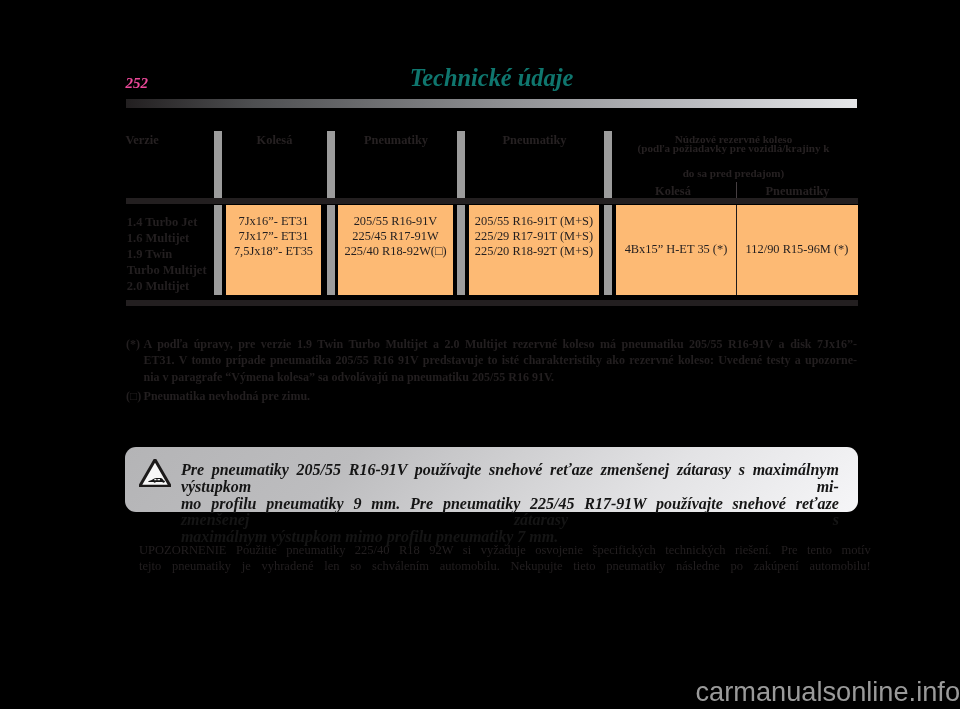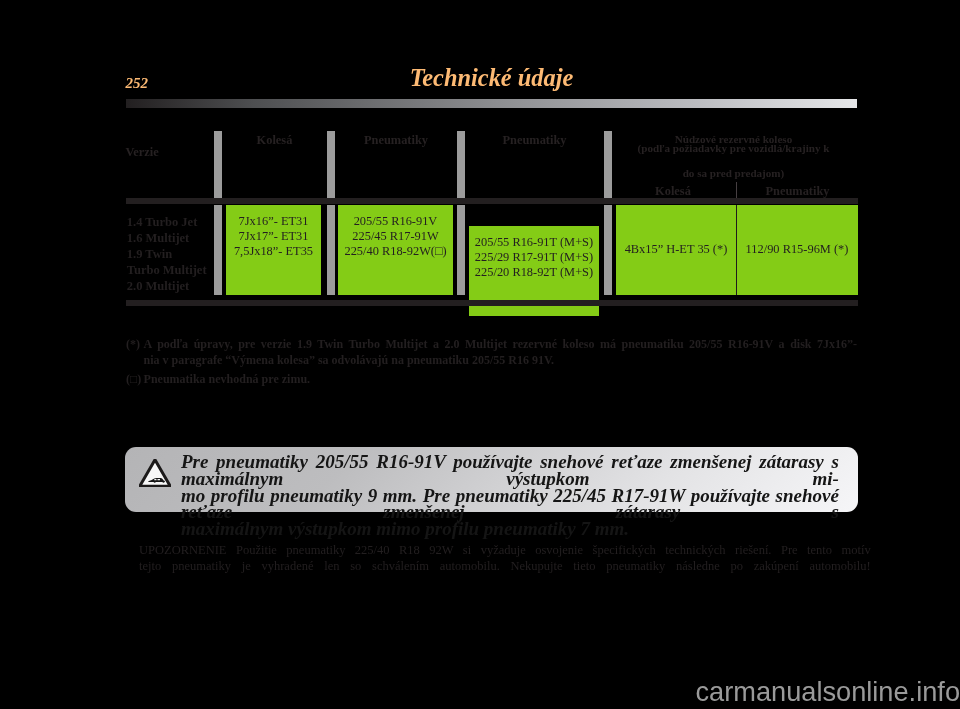--- a/index.html
+++ b/index.html
@@ -3,34 +3,34 @@
 <meta charset="utf-8">
 <title>Technicke udaje</title>
 <style>
   html,body{margin:0;padding:0;}
   body{width:960px;height:709px;background:#000;overflow:hidden;
        font-family:"Liberation Serif",serif;}
   .page{position:relative;width:960px;height:709px;background:#000;}
 
   
   .pg-num{position:absolute;left:125.5px;top:75.5px;font-size:15px;font-weight:bold;
-          font-style:italic;color:#fdba74;letter-spacing:0px;line-height:1;}
+          font-style:italic;color:#ec4899;letter-spacing:0px;line-height:1;}
   .pg-title{position:absolute;left:126px;top:65.5px;width:731px;text-align:center;
-            font-size:24.4px;font-weight:bold;font-style:italic;color:#fdba74;
+            font-size:24.4px;font-weight:bold;font-style:italic;color:#0f766e;
             line-height:1;letter-spacing:0px;}
   .grad-bar{position:absolute;left:126px;top:99px;width:731px;height:9px;
             background:linear-gradient(to right,#221f20 0%,#4e4f51 17.5%,#8c8d90 50.5%,#bdbec2 79%,#e6e7e9 100%);}
 
   
   .tbl{position:absolute;left:126px;top:124px;width:732px;height:183px;}
   .hdr-sep{position:absolute;left:0;top:74px;width:732px;height:6px;background:#231f20;}
   .foot-sep{position:absolute;left:0;top:176px;width:732px;height:6px;background:#231f20;}
 
   .divider{position:absolute;top:0;width:8px;background:#9c9c9c;}
-  .cell{position:absolute;background:#84cc16;color:#231f20;
+  .cell{position:absolute;background:#fdba74;color:#231f20;
         display:flex;align-items:flex-start;justify-content:center;text-align:center;}
   .cellinner{font-size:12.4px;line-height:15.1px;padding-top:9px;}
 
   .hcell{position:absolute;color:#262122;font-size:12.4px;font-weight:bold;
          text-align:center;line-height:12.6px;}
   .hcell.sm{font-size:11.1px;line-height:12px;white-space:nowrap;}
   .subrule{position:absolute;left:610px;top:58px;width:1px;height:16px;background:#463f42;}
   .vcell{position:absolute;left:0.8px;top:89.6px;width:95px;color:#231f20;font-size:12.5px;
          font-weight:bold;line-height:16.2px;text-align:left;white-space:nowrap;}
   .splitline{position:absolute;left:120px;top:0;width:1.4px;height:90px;background:#1f1b1c;}
@@ -41,22 +41,22 @@
   .note{position:relative;padding-left:17.6px;}
   .note .mk{position:absolute;left:0;top:0;}
   .note.n2{margin-top:2.6px;}
   .ln{white-space:nowrap;}
   .ln.j{white-space:normal;text-align:justify;text-align-last:justify;}
 
   
   .warn{position:absolute;left:125px;top:447px;width:733px;height:65px;border-radius:11px;
         background:linear-gradient(135deg,#b4b4b6 0%,#bdbdbf 30%,#e3e3e5 72%,#f6f6f8 100%);}
   .warn-tri{position:absolute;left:13.9px;top:11.6px;width:32px;height:28px;}
-  .warn-text{position:absolute;left:55.9px;top:7px;width:658px;color:#151515;
-             font-size:19px;line-height:16.75px;font-style:italic;font-weight:bold;}
+  .warn-text{position:absolute;left:55.9px;top:15px;width:658px;color:#151515;
+             font-size:16px;line-height:16.75px;font-style:italic;font-weight:bold;}
   .warn-text .ln{white-space:nowrap;}
   .warn-text .ln.j{white-space:normal;text-align:justify;text-align-last:justify;}
 
   
   .bot{position:absolute;left:139px;top:541.5px;width:731.7px;color:#231f20;
        font-size:12.5px;line-height:16.3px;font-weight:normal;}
 
   .wm{position:absolute;left:0;top:678px;width:960px;text-align:right;padding-right:0;
       box-sizing:border-box;font-family:"Liberation Sans",sans-serif;font-size:27.2px;
       line-height:1;color:#9a9a9a;letter-spacing:0px;}
@@ -70,21 +70,21 @@
   <div class="pg-title">Technické údaje</div>
   <div class="grad-bar"></div>
 
   <div class="tbl">
 
     <div class="divider dv-h" style="left:88px;top:7px;height:67px;"></div>
     <div class="divider dv-h" style="left:201px;top:7px;height:67px;"></div>
     <div class="divider dv-h" style="left:331px;top:7px;height:67px;"></div>
     <div class="divider dv-h" style="left:478px;top:7px;height:67px;"></div>
 
-    <div class="hcell" style="left:-0.5px;top:9.5px;width:88px;text-align:left;margin-top:12px;">Verzie</div>
+    <div class="hcell" style="left:-0.5px;top:9.5px;width:88px;text-align:left;">Verzie</div>
     <div class="hcell" style="left:100px;top:9.5px;width:97px;">Kolesá</div>
     <div class="hcell" style="left:212px;top:9.5px;width:116px;">Pneumatiky</div>
     <div class="hcell" style="left:343px;top:9.5px;width:131px;">Pneumatiky</div>
 
     <div class="hcell sm" style="left:483px;top:9.2px;width:249px;">Núdzové rezervné koleso</div>
     <div class="hcell sm" style="left:483px;top:18px;width:249px;">(podľa požiadavky pre vozidlá/krajiny k</div>
     <div class="hcell sm" style="left:483px;top:42.8px;width:249px;">do sa pred predajom)</div>
 
     <div class="subrule"></div>
     <div class="hcell" style="left:484px;top:60.5px;width:126px;">Kolesá</div>
@@ -114,41 +114,42 @@
     </div>
 
     <div class="cell" style="left:212px;top:81px;width:115px;height:90px;">
       <div class="cellinner">
         <span>205/55 R16-91V</span><br>
         <span>225/45 R17-91W</span><br>
         <span>225/40 R18-92W(□)</span>
       </div>
     </div>
 
-    <div class="cell" style="left:343px;top:81px;width:130px;height:90px;margin-top:21px;">
+    <div class="cell" style="left:343px;top:81px;width:130px;height:90px;">
       <div class="cellinner">
         <span>205/55 R16-91T (M+S)</span><br>
         <span>225/29 R17-91T (M+S)</span><br>
         <span>225/20 R18-92T (M+S)</span>
       </div>
     </div>
 
     <div class="cell" style="left:490px;top:81px;width:242px;height:90px;align-items:center;">
       <div class="cellinner" style="width:120px;padding-top:0;">4Bx15” H-ET 35 (*)</div>
       <div class="splitline"></div>
       <div class="cellinner" style="width:122px;padding-top:0;">112/90 R15-96M (*)</div>
     </div>
 
     <div class="foot-sep"></div>
   </div>
 
   <div class="notes">
     <div class="note">
       <span class="mk">(*)</span>
       <div class="ln j">A podľa úpravy, pre verzie 1.9 Twin Turbo Multijet a 2.0 Multijet rezervné koleso má pneumatiku 205/55 R16-91V a disk 7Jx16”-</div>
+      <div class="ln j">ET31. V tomto prípade pneumatika 205/55 R16 91V predstavuje to isté charakteristiky ako rezervné koleso: Uvedené testy a upozorne-</div>
       <div class="ln">nia v paragrafe “Výmena kolesa” sa odvolávajú na pneumatiku 205/55 R16 91V.</div>
     </div>
     <div class="note n2">
       <span class="mk">(□)</span>
       <div class="ln">Pneumatika nevhodná pre zimu.</div>
     </div>
   </div>
 
   <div class="warn">
     <svg class="warn-tri" viewBox="0 0 320 280">

